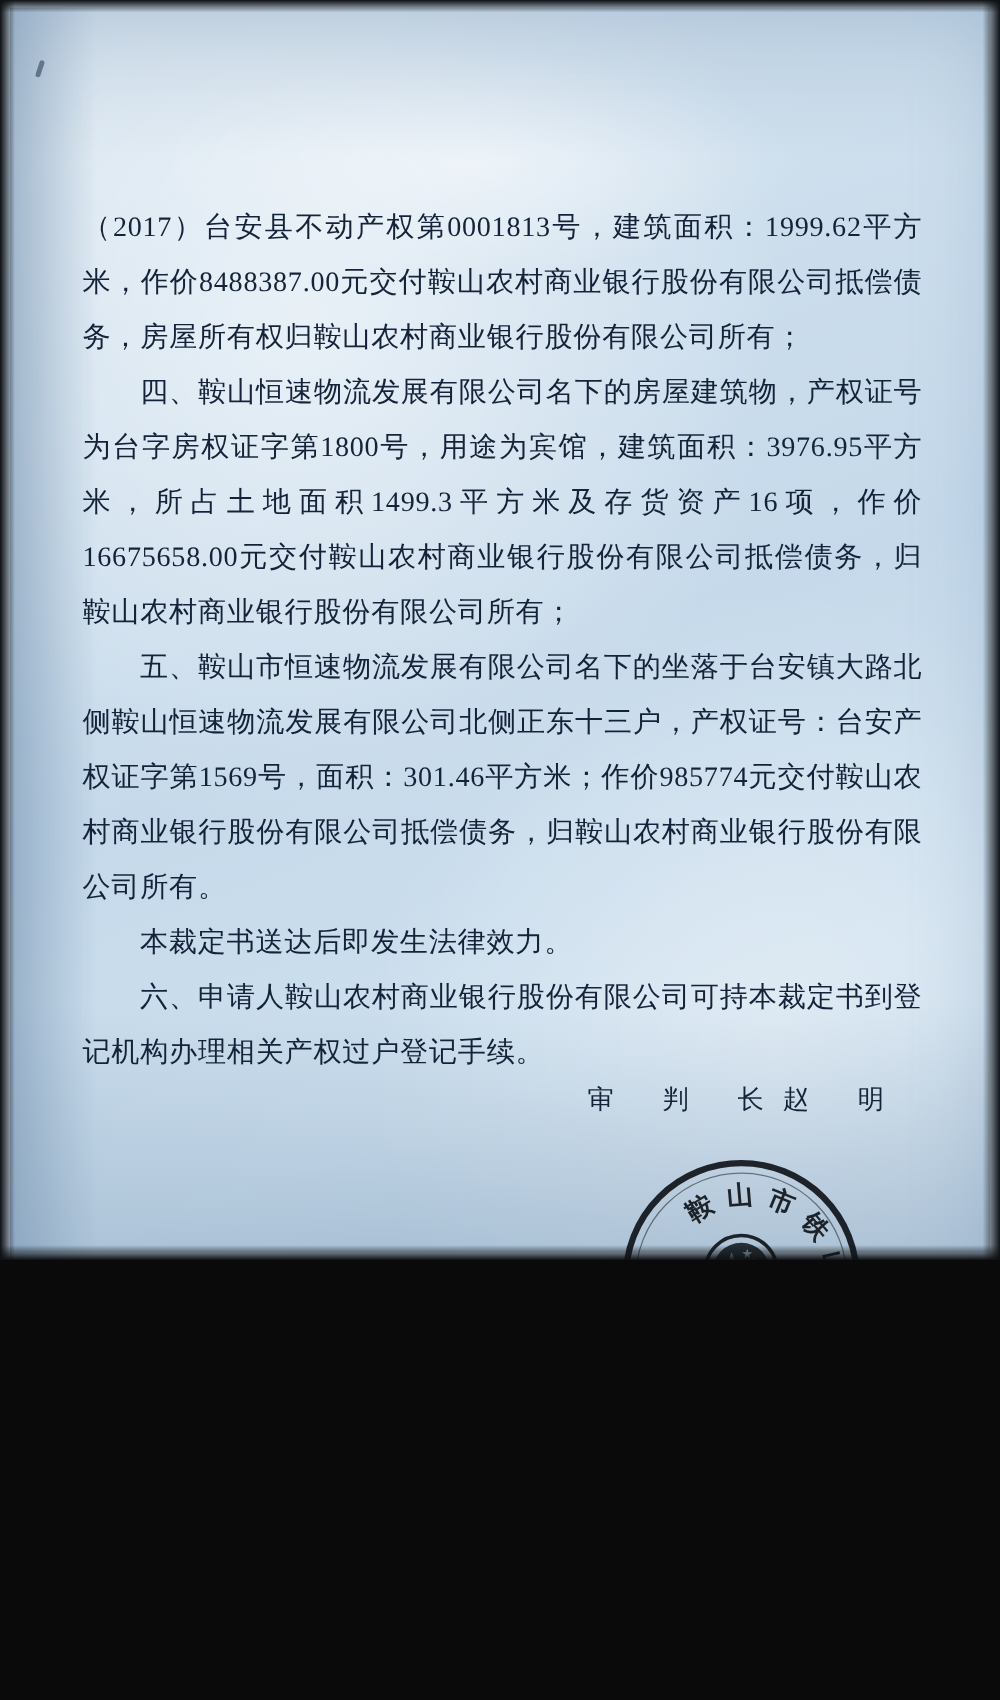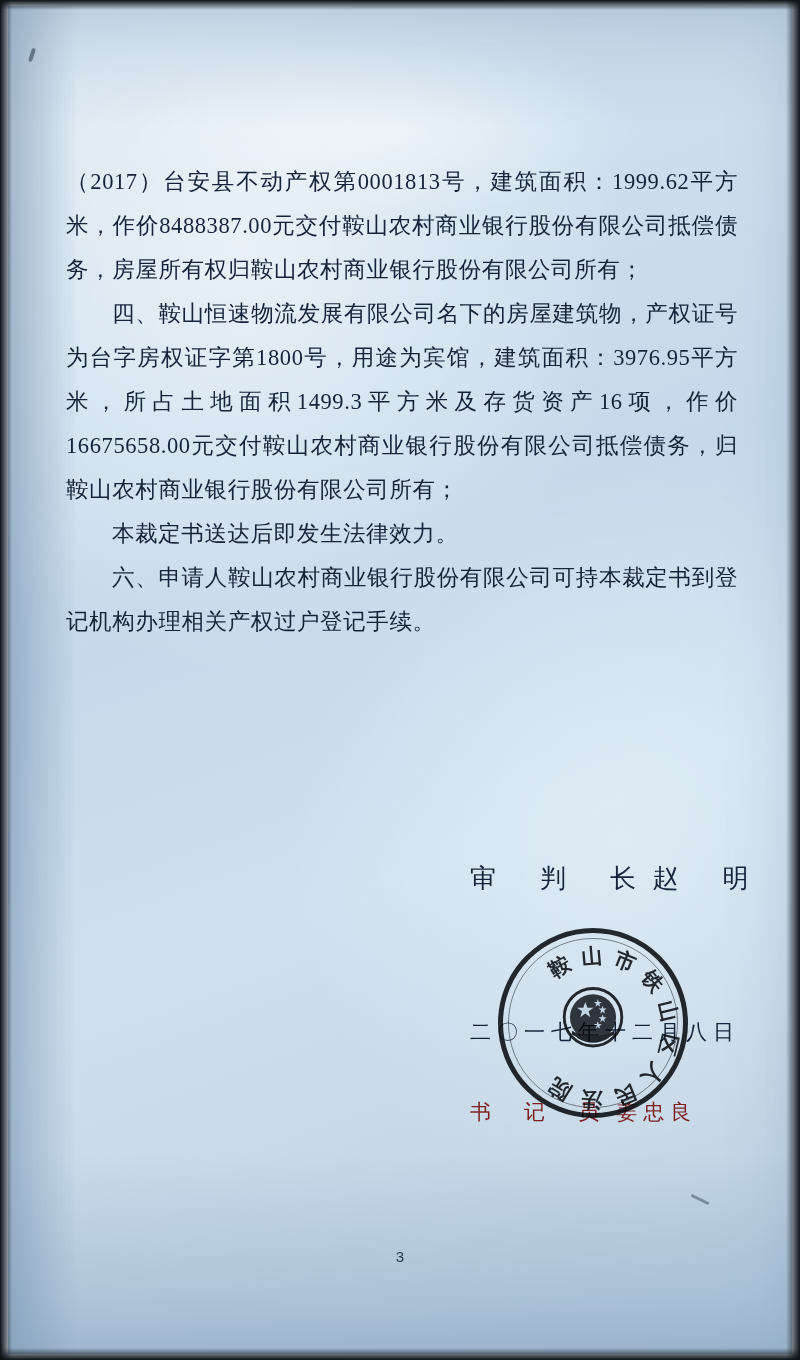--- a/index.html
+++ b/index.html
@@ -3,21 +3,21 @@
 <meta charset="utf-8">
 <style>
   html, body {
     margin: 0;
     padding: 0;
     background: #0a0a0a;
   }
   #page {
     position: relative;
     width: 800px;
-    height: 1360px;
+    height: 1008px;
     overflow: hidden;
     background: #c9d8e6;
     font-family: "Liberation Serif", "DejaVu Serif", serif;
   }
   
   .paper {
     position: absolute;
     left: 8px;
     top: 6px;
     width: 784px;
@@ -93,21 +93,21 @@
   .para.indent {
     text-indent: 46px;
   }
 
   .sign-block {
     position: absolute;
     left: 470px;
     top: 858px;
     width: 280px;
     color: #15233a;
-    font-size: 26px;
+    font-size: 21px;
     line-height: 42px;
   }
   .sign-line {
     white-space: nowrap;
     letter-spacing: 1px;
   }
   .sign-role {
     letter-spacing: 9px;
   }
   .sign-name {
@@ -238,20 +238,21 @@
   <div class="paper-shade-top"></div>
   <div class="paper-shade-left"></div>
   <div class="paper-shade-bottom"></div>
 
   <div class="mark-top-left"></div>
   <div class="mark-bottom-right"></div>
 
   <div class="body-text">
     <p class="para">（2017）台安县不动产权第0001813号，建筑面积：1999.62平方米，作价8488387.00元交付鞍山农村商业银行股份有限公司抵偿债务，房屋所有权归鞍山农村商业银行股份有限公司所有；</p>
     <p class="para indent">四、鞍山恒速物流发展有限公司名下的房屋建筑物，产权证号为台字房权证字第1800号，用途为宾馆，建筑面积：3976.95平方米，所占土地面积1499.3平方米及存货资产16项，作价16675658.00元交付鞍山农村商业银行股份有限公司抵偿债务，归鞍山农村商业银行股份有限公司所有；</p>
+    <p class="para indent">五、鞍山市恒速物流发展有限公司名下的坐落于台安镇大路北侧鞍山恒速物流发展有限公司北侧正东十三户，产权证号：台安产权证字第1569号，面积：301.46平方米；作价985774元交付鞍山农村商业银行股份有限公司抵偿债务，归鞍山农村商业银行股份有限公司所有。</p>
     <p class="para indent">本裁定书送达后即发生法律效力。</p>
     <p class="para indent">六、申请人鞍山农村商业银行股份有限公司可持本裁定书到登记机构办理相关产权过户登记手续。</p>
   </div>
 
   <div class="sign-block">
     <div class="sign-line">
       <span class="sign-role">审　判　长</span>
       <span class="sign-name">赵　明</span>
     </div>
   </div>

